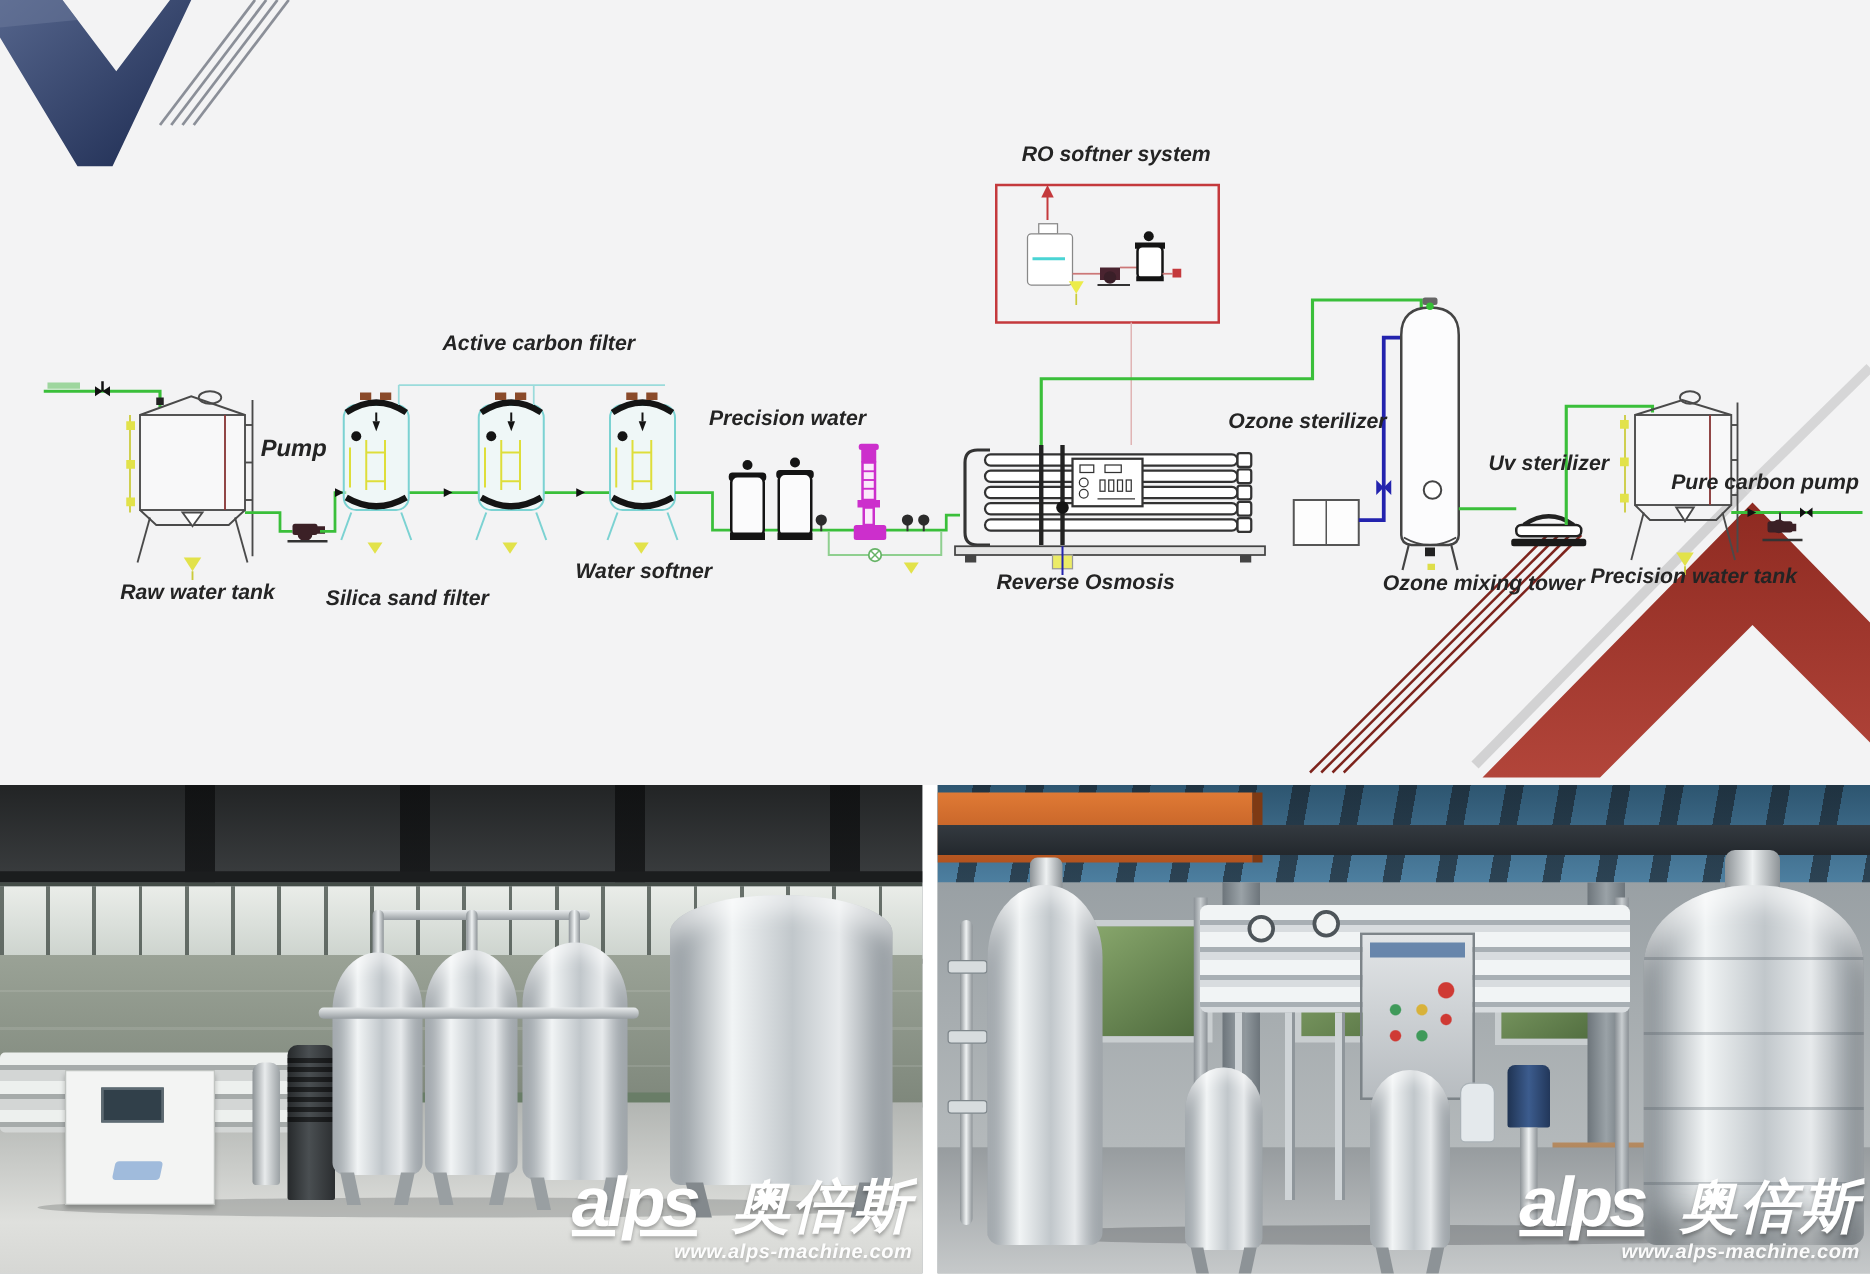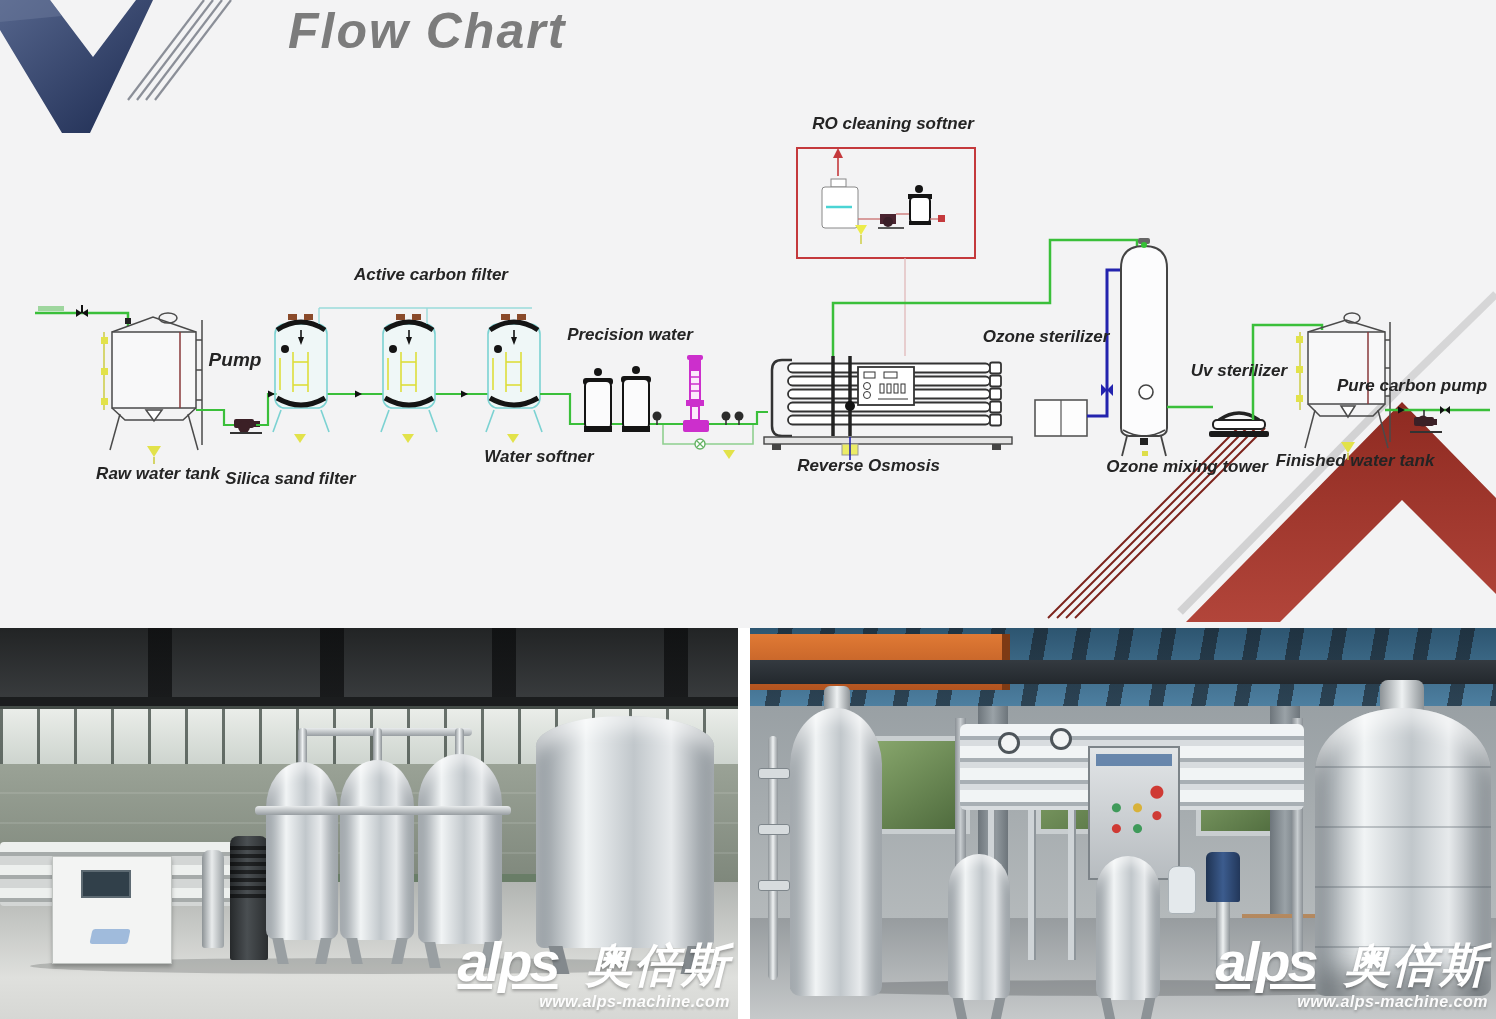--- a/index.html
+++ b/index.html
@@ -459,35 +459,34 @@
         <polygon points="1440,406 1440,414 1445,410" fill="#111"></polygon>
         <polygon points="1450,406 1450,414 1445,410" fill="#111"></polygon>
         <line x1="1424" y1="410" x2="1424" y2="417" stroke="#333" stroke-width="1.6"></line>
         <rect x="1414" y="417" width="20" height="9" rx="2" fill="#3b2026"></rect>
         <circle cx="1423" cy="421" r="5.5" fill="#3b2026"></circle>
         <rect x="1430" y="419" width="7" height="6" fill="#3b2026"></rect>
         <line x1="1410" y1="432" x2="1442" y2="432" stroke="#333" stroke-width="2"></line>
       </g>
     </svg>
 
-    <div class="title">Flow Chart</div>
 
     <div class="lbl" style="left:78px;top:437px;width:160px;margin-top:28px;">Raw water tank</div>
     <div class="lbl big" style="left:200px;top:350px;width:70px;">Pump</div>
-    <div class="lbl" style="left:208px;top:470px;width:165px;">Silica sand filter</div>
+    <div class="lbl" style="left:226px;top:470px;width:165px;text-align:right;">Silica sand filter</div>
     <div class="lbl" style="left:336px;top:266px;width:190px;">Active carbon filter</div>
-    <div class="lbl" style="left:474px;top:448px;width:130px;">Water softner</div>
+    <div class="lbl" style="left:450px;top:448px;width:130px;">Water softner</div>
     <div class="lbl" style="left:560px;top:326px;width:140px;">Precision water</div>
     <div class="lbl" style="left:786px;top:457px;width:165px;">Reverse Osmosis</div>
-    <div class="lbl" style="left:804px;top:115px;width:178px;">RO cleaning softner</div>
+    <div class="lbl" style="left:804px;top:115px;width:178px;">RO softner system</div>
     <div class="lbl" style="left:976px;top:328px;width:140px;">Ozone sterilizer</div>
     <div class="lbl" style="left:1092px;top:458px;width:190px;">Ozone mixing tower</div>
     <div class="lbl" style="left:1184px;top:362px;width:110px;">Uv sterilizer</div>
     <div class="lbl" style="left:1336px;top:377px;width:152px;">Pure carbon pump</div>
-    <div class="lbl" style="left:1266px;top:452px;width:178px;">Finished water tank</div>
+    <div class="lbl" style="left:1266px;top:452px;width:178px;">Precision water tank</div>
   </section>
 
   <figure class="photo lp" style="margin:0;">
     <div class="abs lp-ceiling"></div>
     <div class="abs lp-windows"></div>
     <div class="abs lp-wall"></div>
     <div class="abs lp-greenband"></div>
     <div class="abs lp-floor"></div>
     <div class="abs lp-sh"></div>
     <div class="abs lp-rack"></div>

